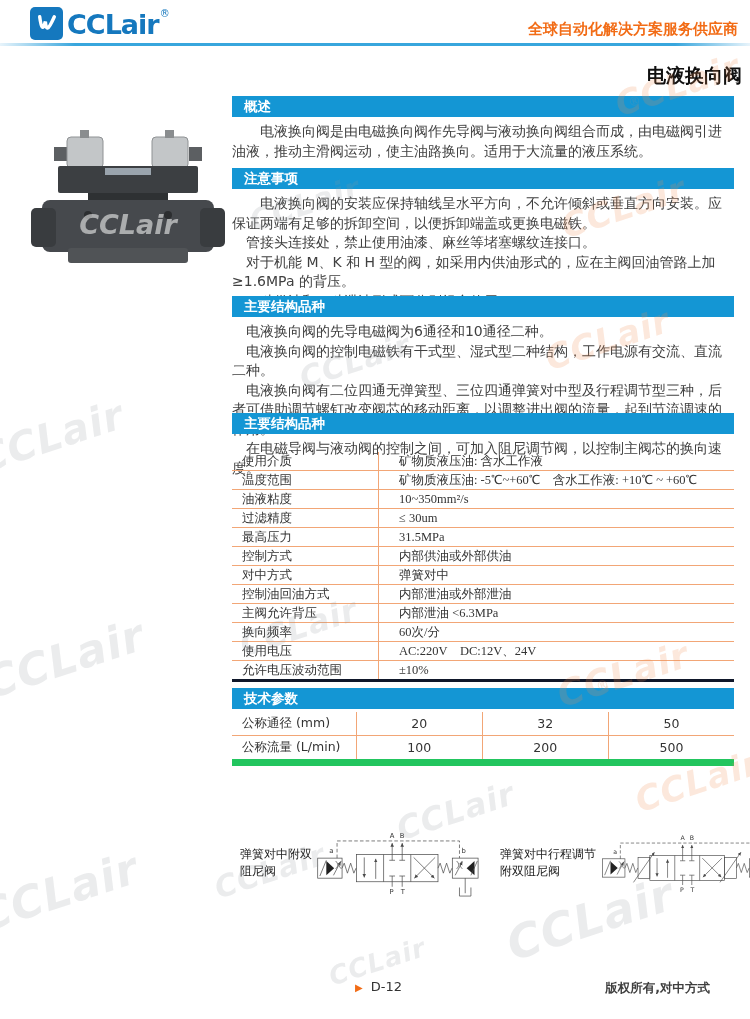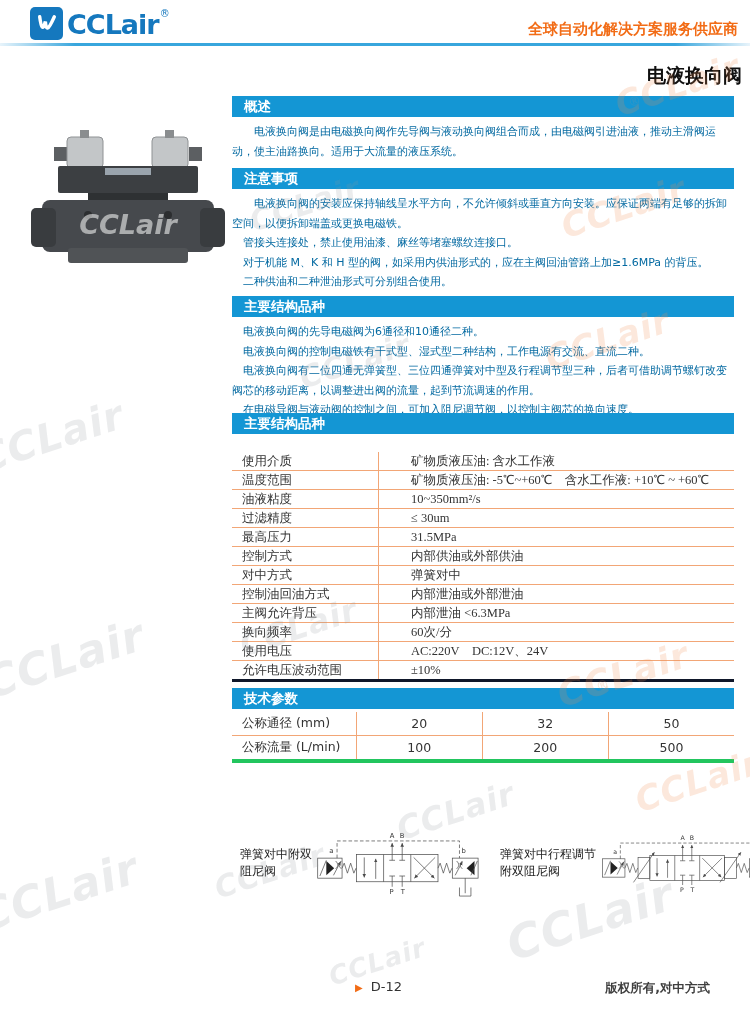--- a/index.html
+++ b/index.html
@@ -21,32 +21,32 @@
               font-size:19px;font-weight:bold;color:#101010;}
 
   
   .photo{position:absolute;left:28px;top:120px;width:202px;height:152px;}
 
   
   .col{position:absolute;left:232px;top:96px;width:502px;height:1008px;}
   .sec{position:absolute;left:0;right:0;}
   .bar{height:21px;background:#1496D4;color:#fff;font-size:13.5px;font-weight:bold;
        line-height:21px;padding-left:12px;}
-  .body-txt{margin:5px 0 0;font-size:11px;line-height:19.5px;color:#0369a1;}
+  .body-txt{margin:5px 0 0;font-size:14px;line-height:19.5px;color:#404040;}
   .body-txt p{margin:0;}
   .indent2{text-indent:2em;}
   .indent1{text-indent:1em;}
 
   
   table{border-collapse:collapse;width:100%;}
   .spec-table{margin-top:18px;border-bottom:3px solid #0f172a;font-family:Liberation Serif, serif;}
   .spec-table td{border-bottom:1px solid #F2A676;font-size:12.5px;height:18px;padding:0 8px;color:#333;}
   .spec-table td.lbl{width:128px;border-right:1px solid #F2A676;padding-left:10px;}
-  .spec-table td.val{padding-left:32px;}
-  .tech-table{margin-top:3px;border-bottom:4px solid #22c55e;}
+  .spec-table td.val{padding-left:20px;}
+  .tech-table{margin-top:3px;border-bottom:7px solid #22c55e;}
   .tech-table td{border-bottom:1px solid #F2A676;font-size:12.5px;height:23px;padding:0 8px;color:#333;}
   .tech-table td.lbl{width:112px;padding-left:10px;}
   .tech-table td.val{text-align:center;border-left:1px solid #F2A676;width:118px;}
 
   
   .diagrams{display:flex;margin-top:42px;padding-left:8px;gap:18px;}
   .diagram{display:flex;flex-direction:row;align-items:center;}
   .caption{font-size:12px;color:#222;margin-bottom:6px;}
   .sym{stroke:#4a4a4a;stroke-width:1;fill:none;}
   .sym text{stroke:none;fill:#333;font-size:9.5px;}

